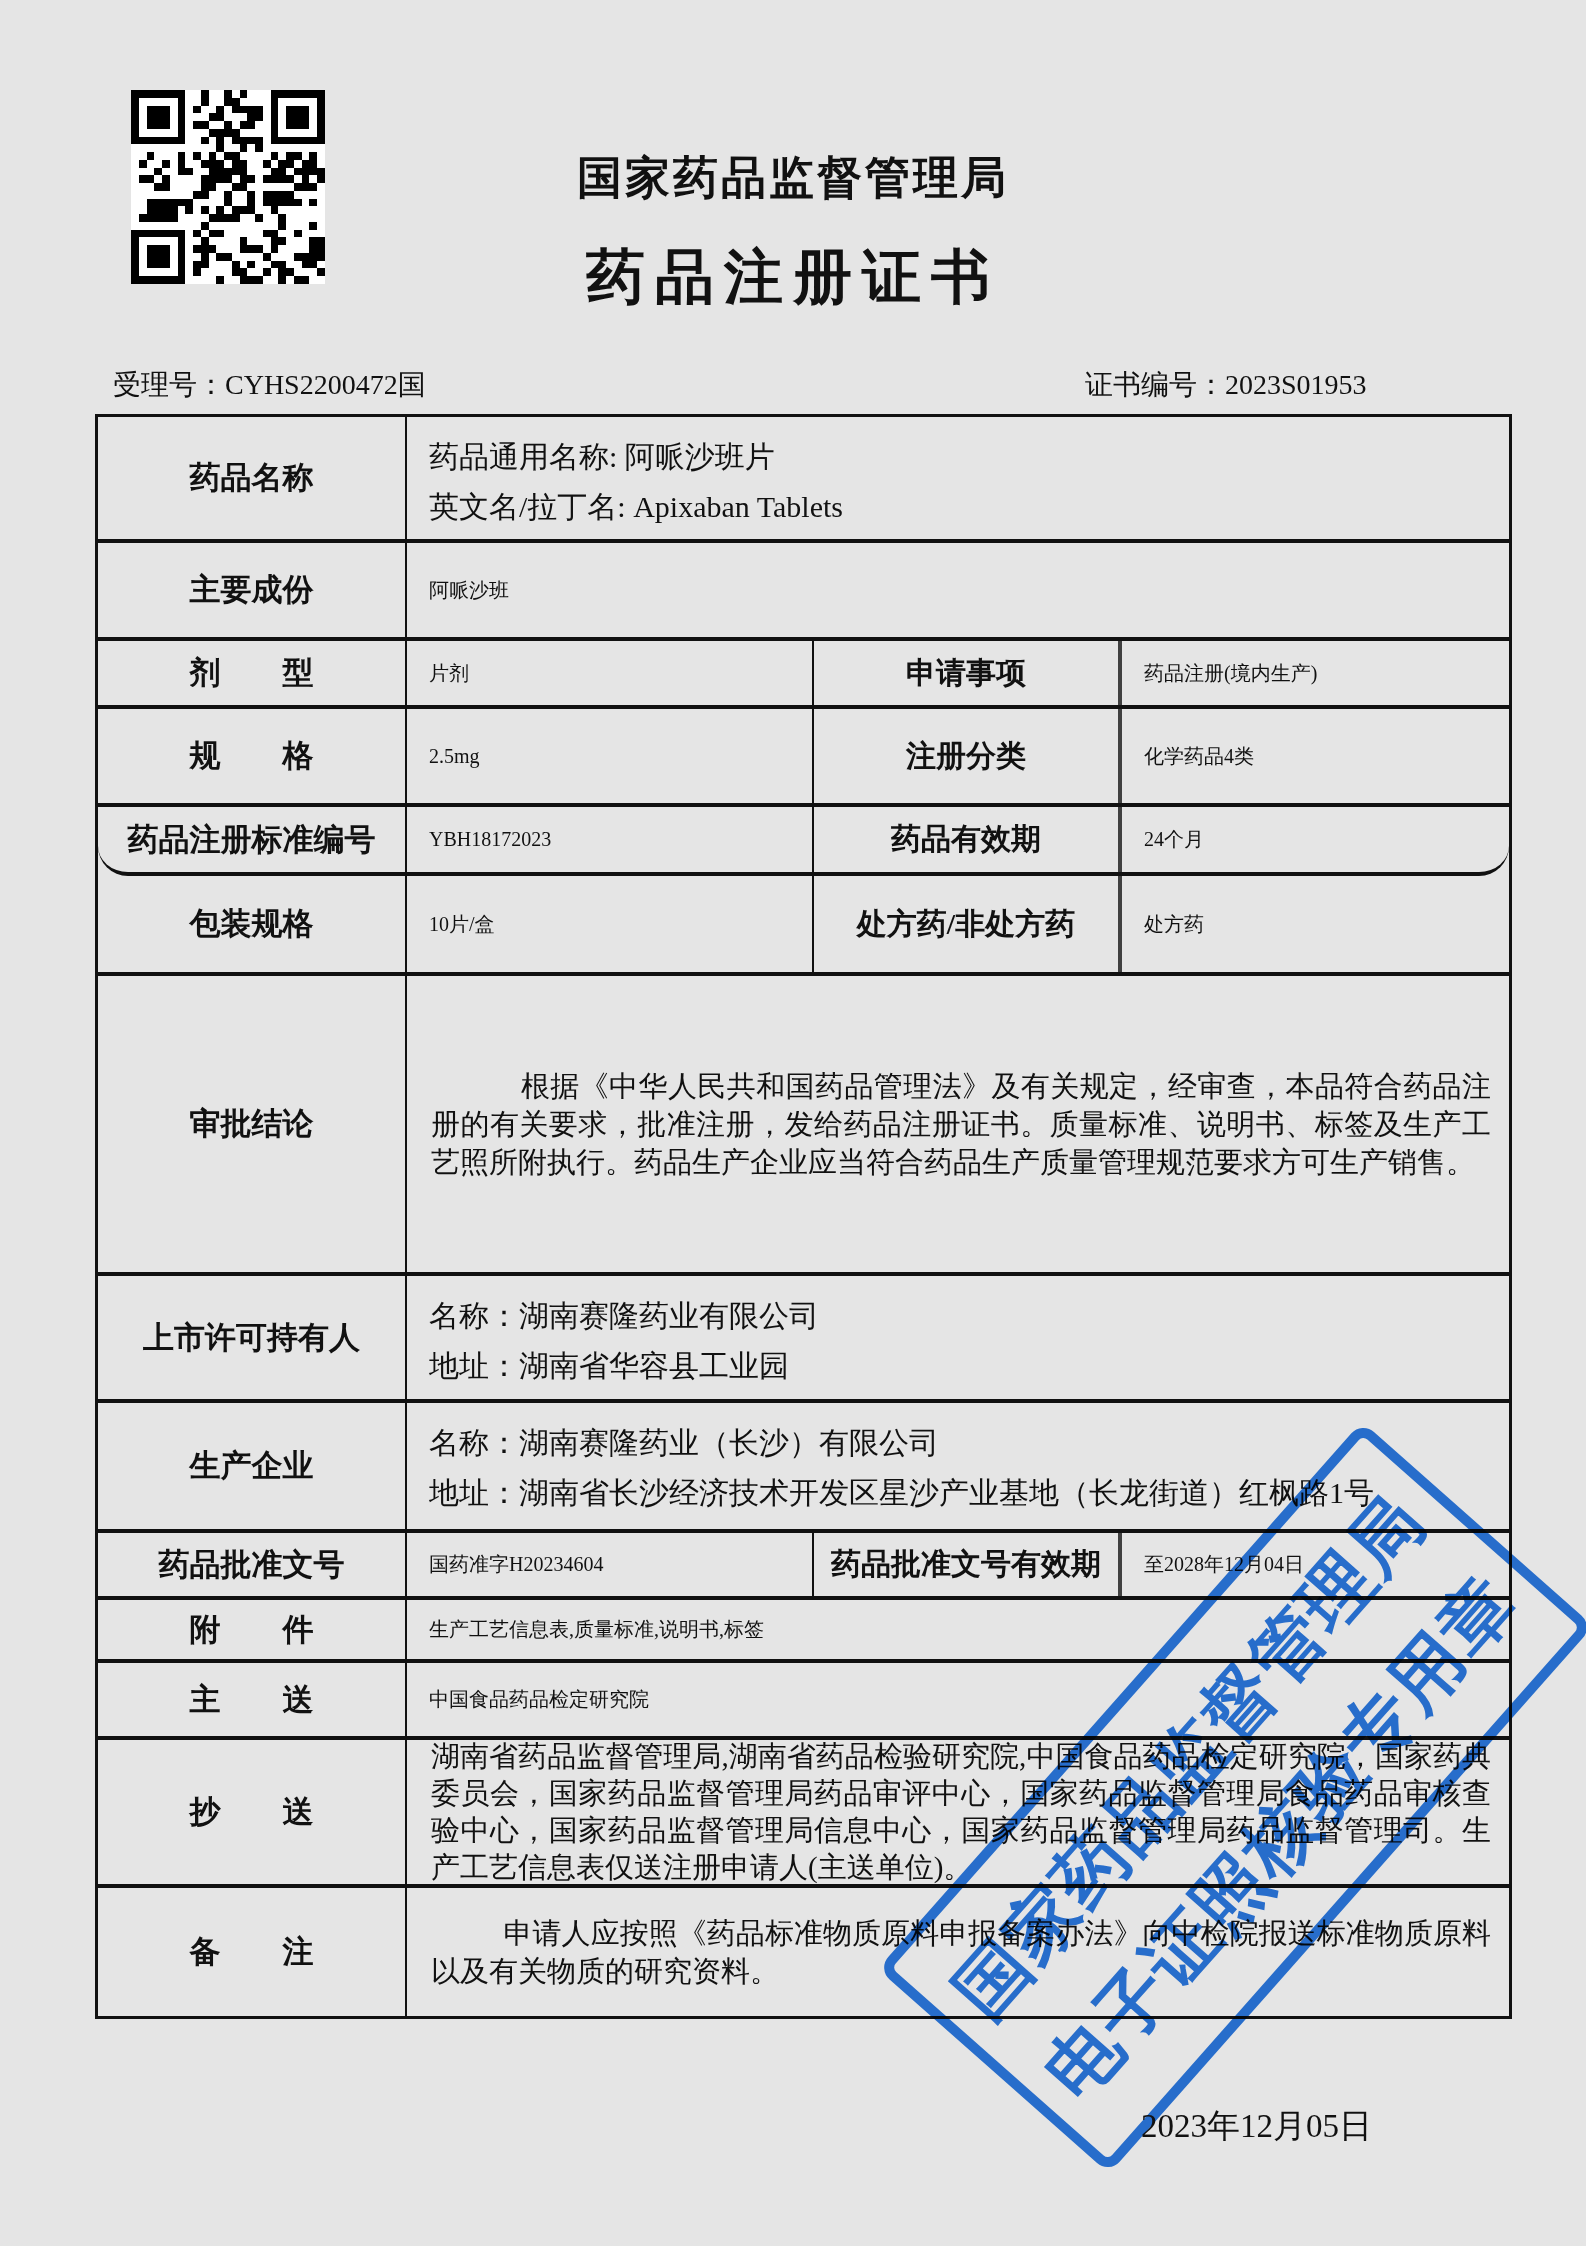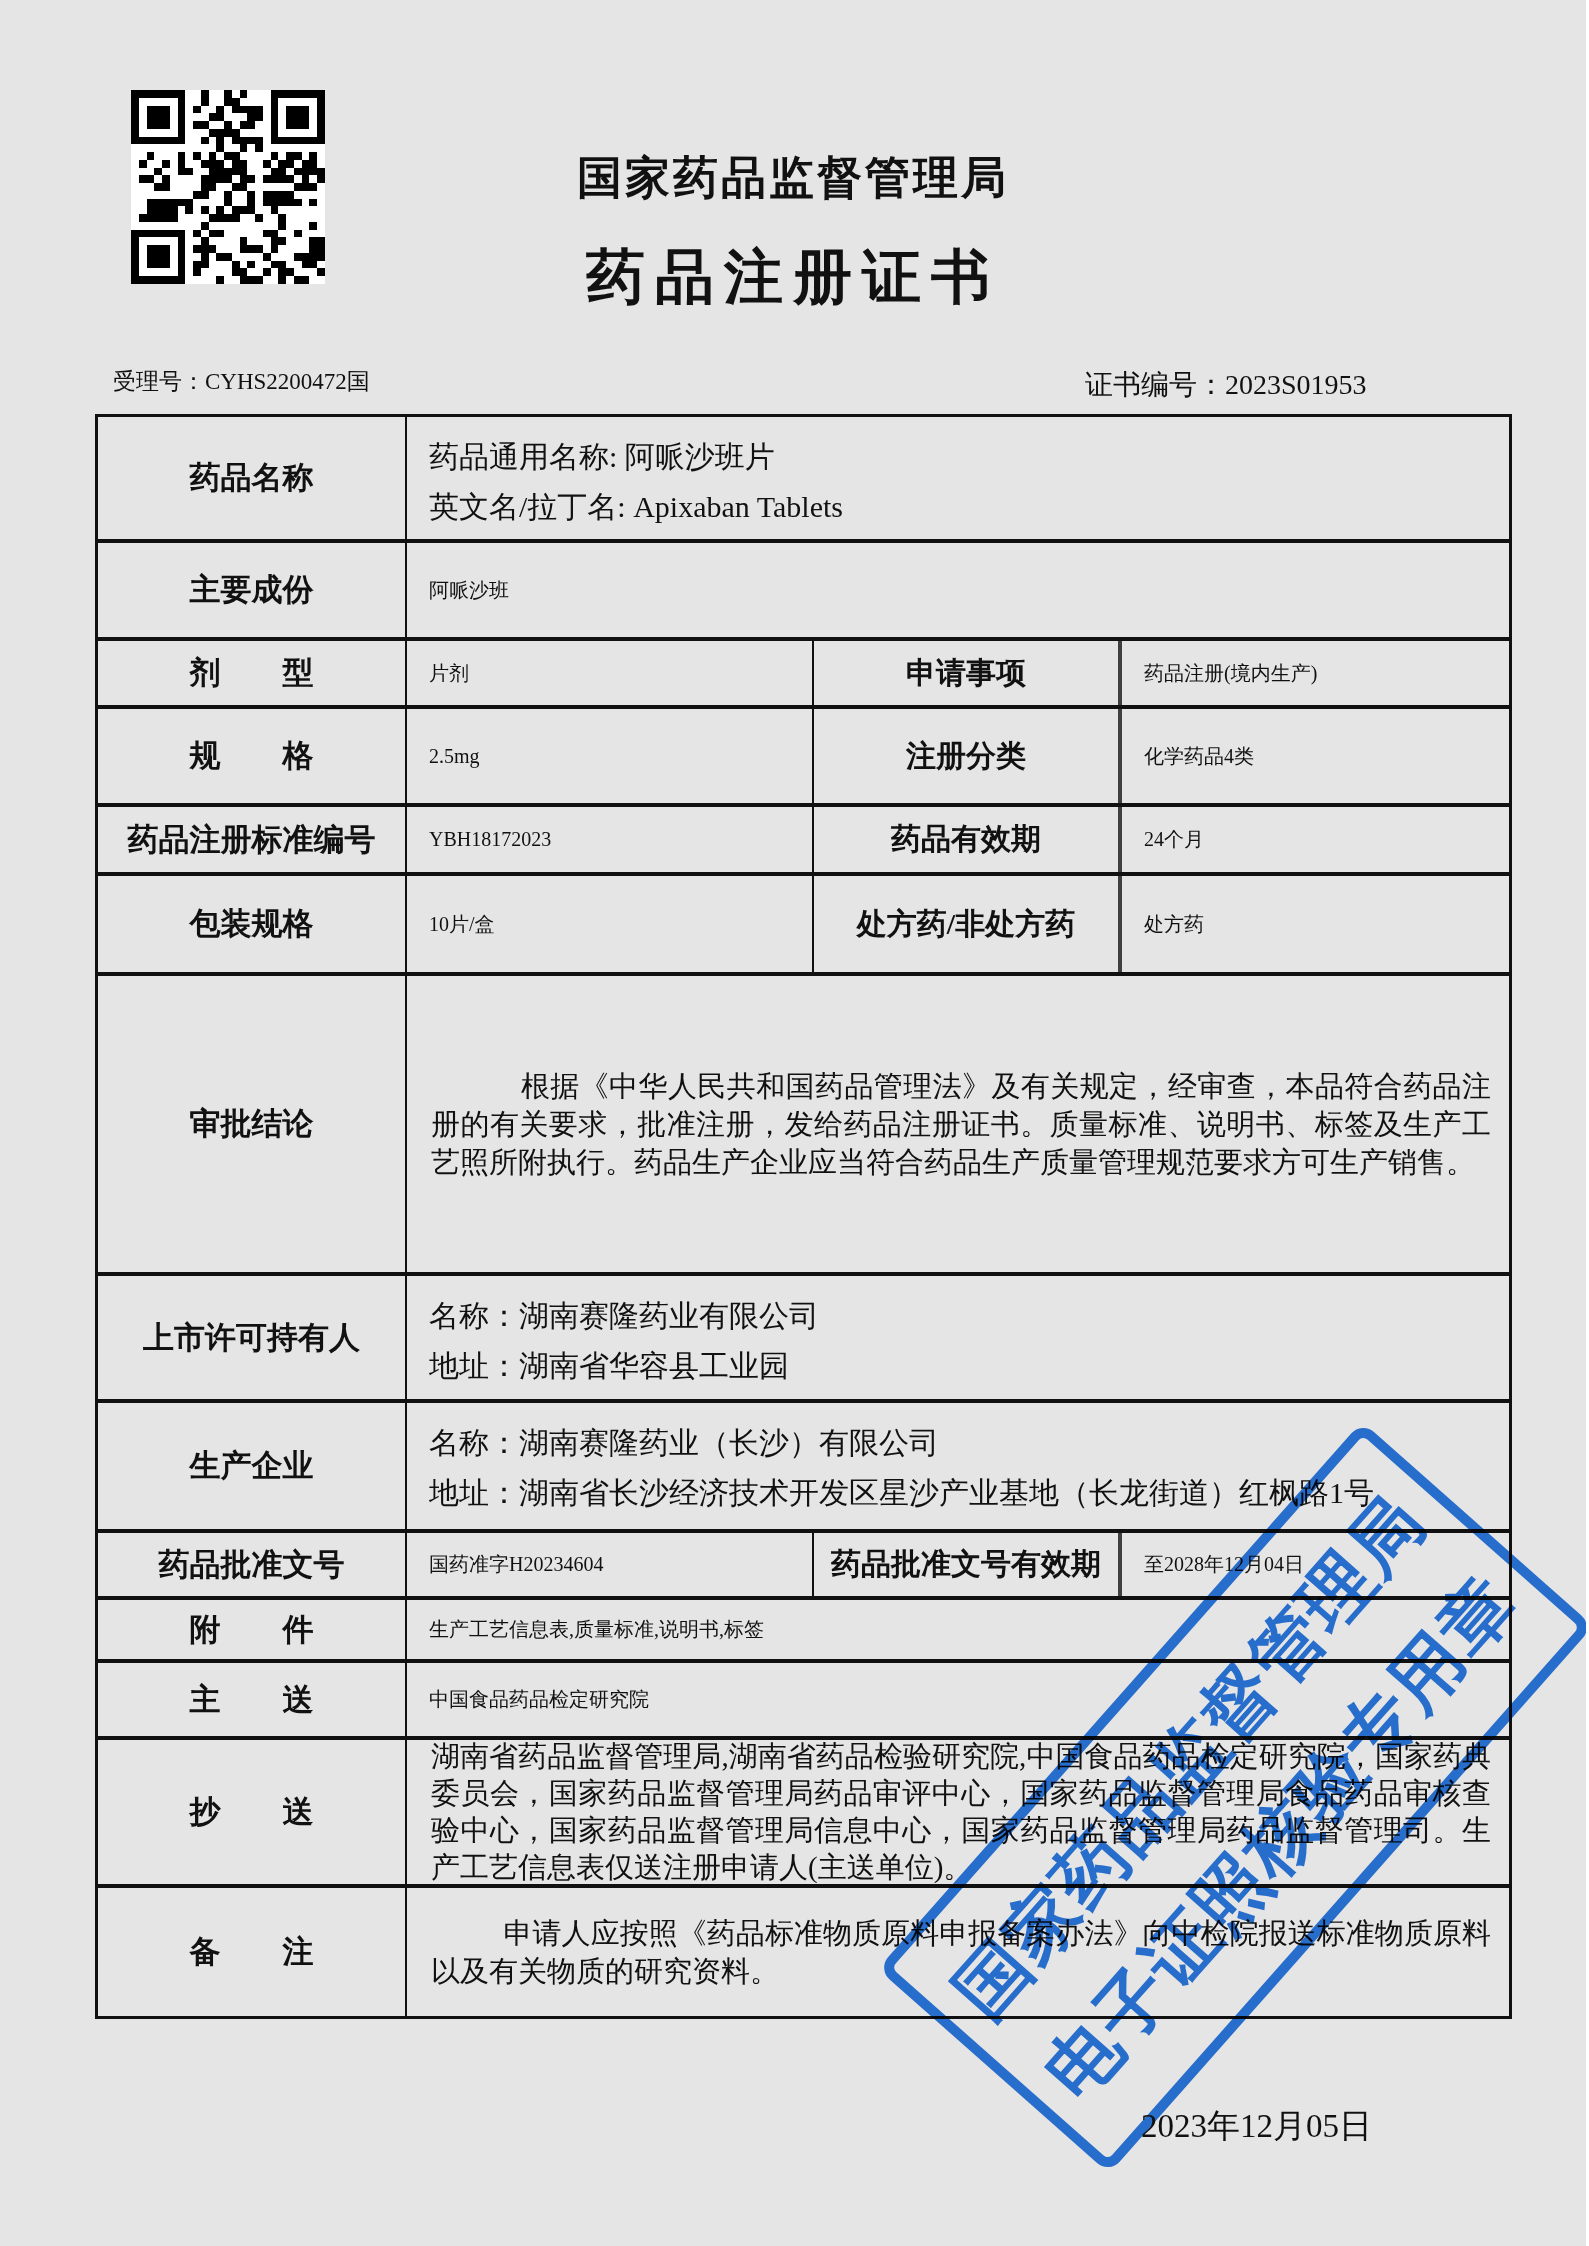--- a/index.html
+++ b/index.html
@@ -14,21 +14,21 @@
   
   .qr{position:absolute;left:131px;top:90px;width:194px;height:194px;}
   .agency-title{
     position:absolute;left:0;right:0;top:148px;
     text-align:center;font-size:45px;font-weight:700;letter-spacing:3px;
   }
   .doc-title{
     position:absolute;left:0;right:0;top:238px;
     text-align:center;font-size:59px;font-weight:700;letter-spacing:10px;
   }
-  .meta-left{position:absolute;left:113px;top:366px;font-size:23px;}
+  .meta-left{position:absolute;left:113px;top:366px;font-size:28px;}
   .meta-right{position:absolute;left:1085px;top:366px;font-size:28px;}
 
   
   .cert-table{
     position:absolute;left:95px;top:414px;width:1417px;
     border:3px solid #111;
     box-sizing:border-box;
     background:transparent;
   }
   .row{display:flex;border-bottom:4px solid #111;box-sizing:border-box;}
@@ -61,21 +61,21 @@
     padding-left:24px;padding-right:18px;
   }
   .para{
     font-size:29px;line-height:38px;text-align:justify;margin:0;
   }
   .indent{ text-indent:3.1em; }
   .indent-sm{ text-indent:2.5em; }
 
   
   .h-r1{height:126px;} .h-r2{height:98px;} .h-r3{height:68px;} .h-r4{height:98px;}
-  .h-r5{height:69px;} .h-r6{height:100px;} .h-r7{height:300px;} .h-r8{height:127px;}
+  .h-r5{height:69px;border-radius:30px;} .h-r6{height:100px;} .h-r7{height:300px;} .h-r8{height:127px;}
   .h-r9{height:130px;} .h-r10{height:67px;} .h-r11{height:63px;} .h-r12{height:77px;}
   .h-r13{height:148px;} .h-r14{height:128px;}
 
   .cc-para{font-size:29px;line-height:37px;text-align:justify;margin:0;}
   .cc-cell{flex:1;display:flex;align-items:center;padding-left:24px;padding-right:18px;}
 
   
   .stamp{
     position:absolute;
     left:870px;top:1643px;

